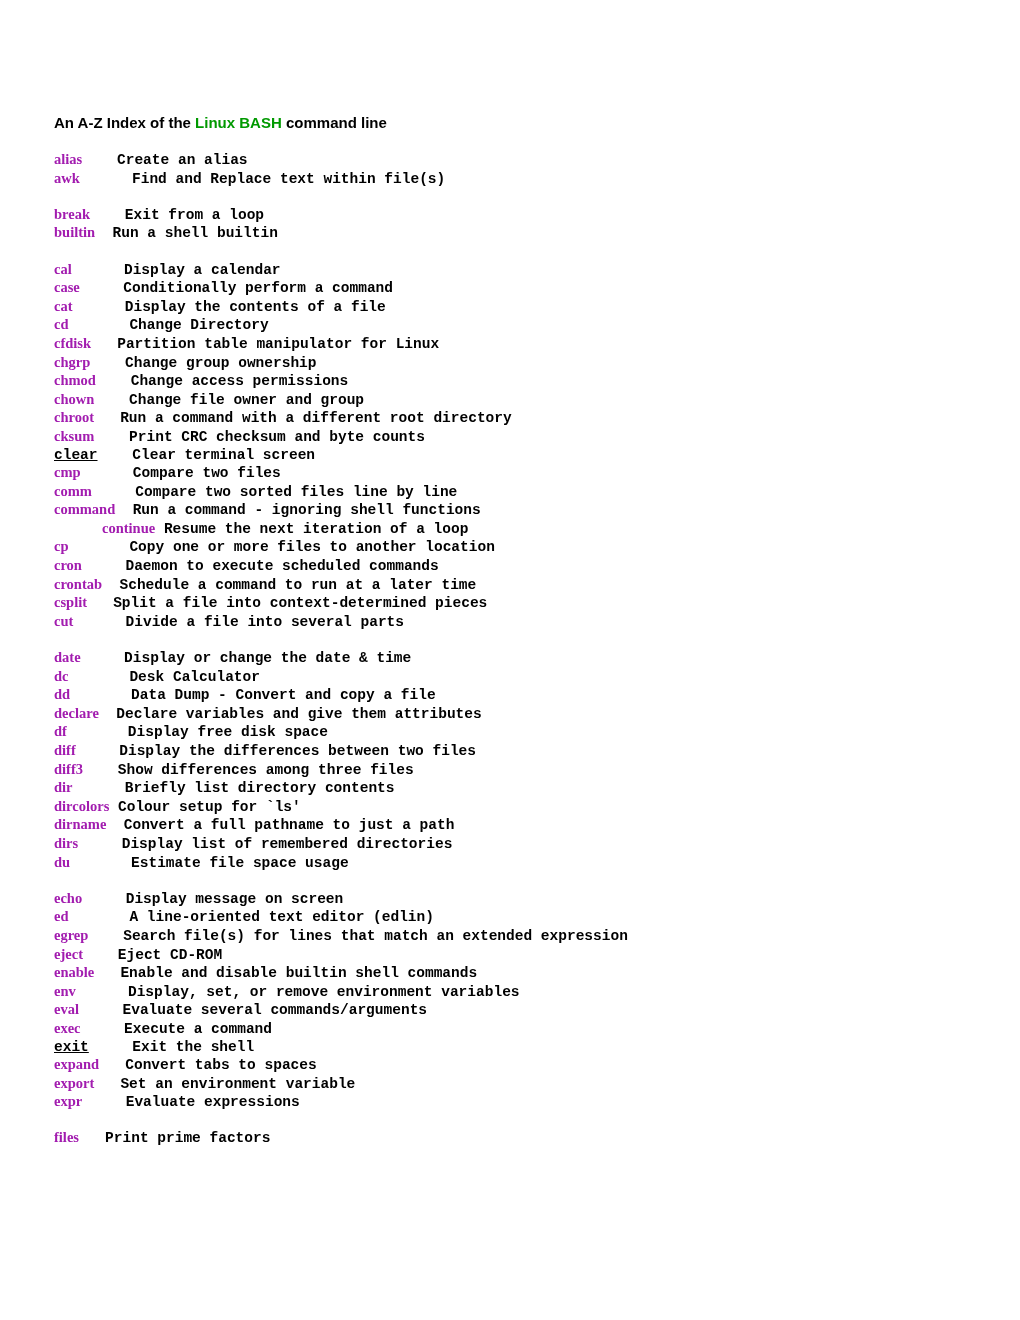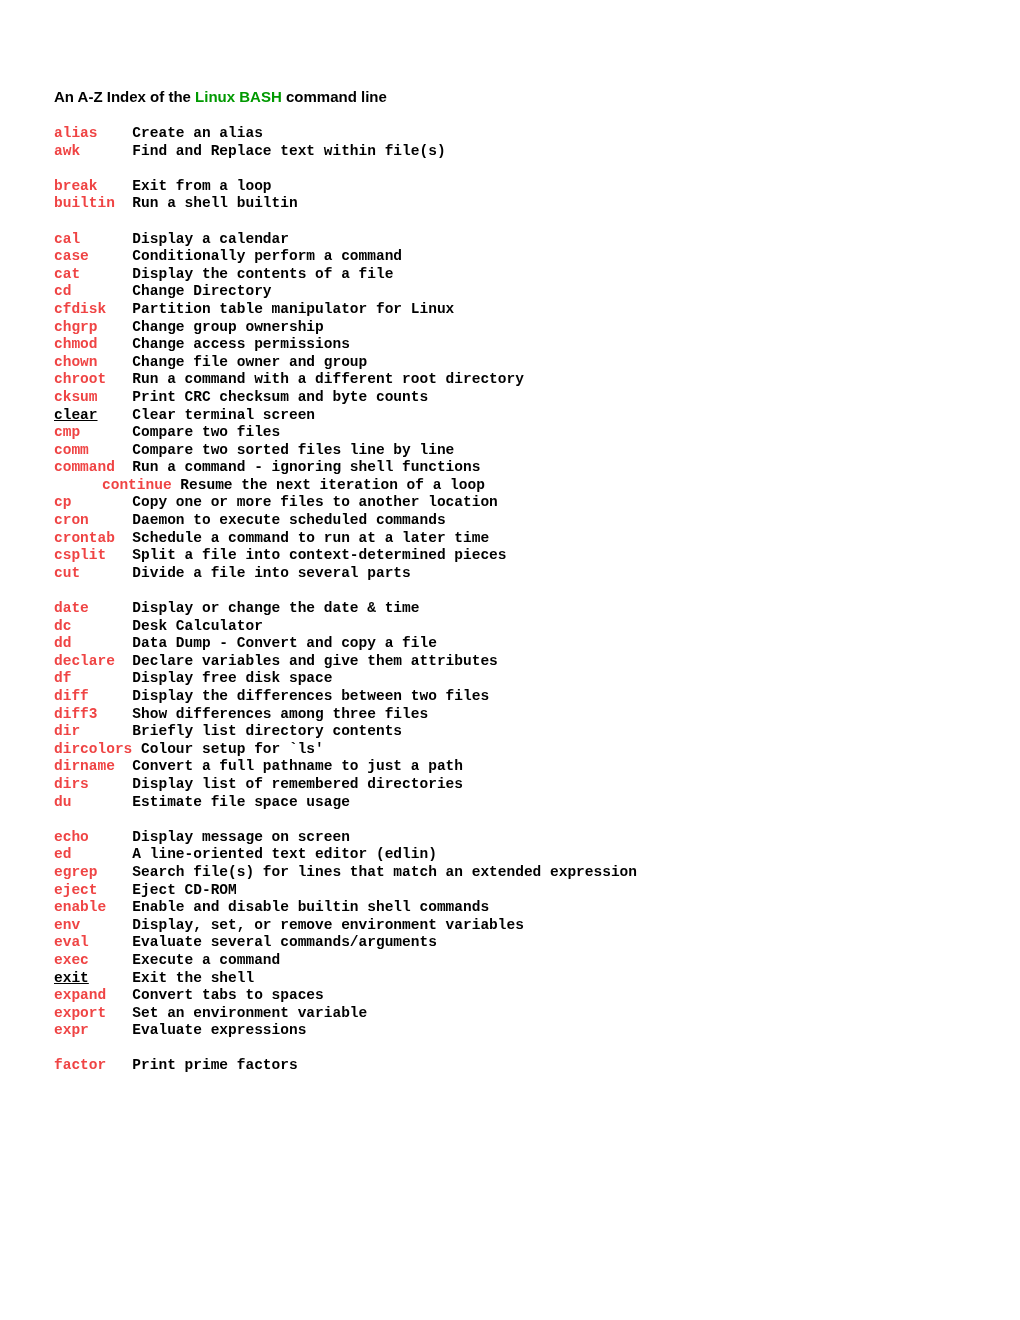--- a/index.html
+++ b/index.html
@@ -3,41 +3,41 @@
 <meta charset="utf-8">
 <style>
   body {
     margin: 0;
     padding: 0;
     background: #fff;
     font-family: Arial, Helvetica, sans-serif;
     width: 1020px;
   }
   .page {
-    padding: 88px 54px 54px 54px;
+    padding: 114px 54px 54px 54px;
   }
   h1 {
     font-size: 15px;
     font-weight: bold;
     margin: 0 0 20px 0;
     color: #000;
   }
   h1 .green {
     color: #009900;
   }
   pre {
     margin: 0;
     font-family: "Courier New", Courier, monospace;
     font-size: 14.5px;
     line-height: 17.6px;
     font-weight: bold;
     color: #000;
     white-space: pre;
   }
-  .cmd-link { color: #ef4444; }
+  .cmd-link { color: #a21caf; font-family: Liberation Serif, serif; }
   .cmd-plain { color: #000; text-decoration: underline; }
 </style>
 </head>
 <body>
 
 <div class="page">
   <h1>
     <span>An A-Z Index of the </span><a href="#" class="green" style="text-decoration:none">Linux BASH</a><span> command line</span>
   </h1>
   <pre id="cmd-list"><a href="#" class="cmd-link" style="text-decoration: none;">alias</a>    <span>Create an alias</span>
@@ -86,15 +86,15 @@
 <a href="#" class="cmd-link" style="text-decoration: none;">eject</a>    <span>Eject CD-ROM</span>
 <a href="#" class="cmd-link" style="text-decoration: none;">enable</a>   <span>Enable and disable builtin shell commands</span>
 <a href="#" class="cmd-link" style="text-decoration: none;">env</a>      <span>Display, set, or remove environment variables</span>
 <a href="#" class="cmd-link" style="text-decoration: none;">eval</a>     <span>Evaluate several commands/arguments</span>
 <a href="#" class="cmd-link" style="text-decoration: none;">exec</a>     <span>Execute a command</span>
 <span class="cmd-plain">exit</span>     <span>Exit the shell</span>
 <a href="#" class="cmd-link" style="text-decoration: none;">expand</a>   <span>Convert tabs to spaces</span>
 <a href="#" class="cmd-link" style="text-decoration: none;">export</a>   <span>Set an environment variable</span>
 <a href="#" class="cmd-link" style="text-decoration: none;">expr</a>     <span>Evaluate expressions</span>
 
-<a href="#" class="cmd-link" style="text-decoration: none;">factor</a>   <span>Print prime factors</span>
+<a href="#" class="cmd-link" style="text-decoration: none;">files</a>   <span>Print prime factors</span>
 </pre>
 </div>
 
 </body></html>

